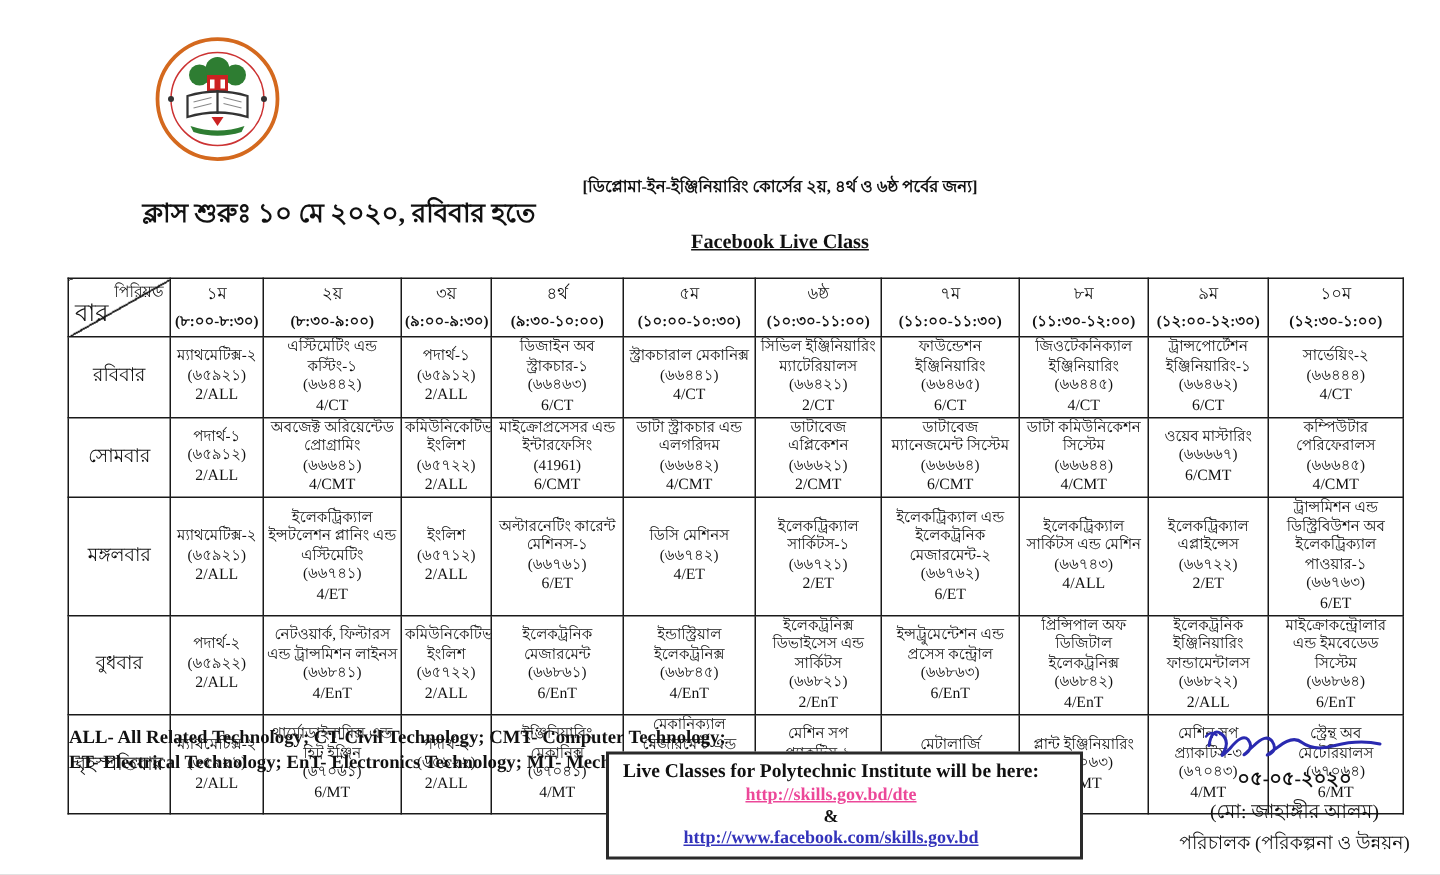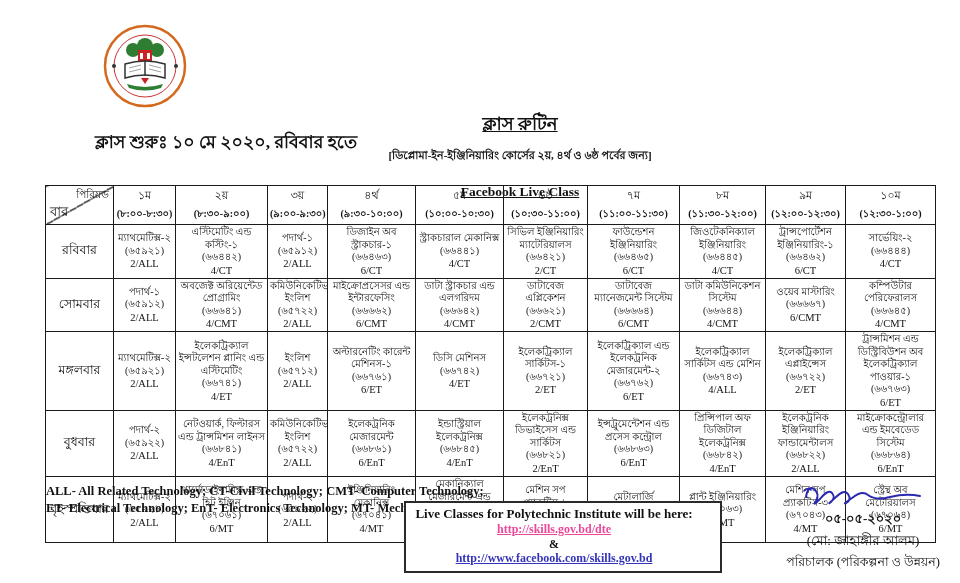--- a/index.html
+++ b/index.html
@@ -19,21 +19,21 @@
   .main-title-wrap { position:absolute; left:355px; top:110px; width:330px; text-align:center; }
   .main-title { font-size:18px; font-weight:bold; text-decoration:underline; }
   .sub-title  { font-size:11px; font-weight:bold; margin-top:6px; }
   .fb-title   { font-size:13.5px; font-weight:bold; text-decoration:underline; margin-top:18px; }
   
   table.routine { position:absolute; left:45px; top:185px; width:890px; border-collapse:collapse; table-layout:fixed; }
   table.routine td, table.routine th { border:1px solid #1a1a1a; text-align:center; vertical-align:middle; padding:1px 2px; overflow:hidden; }
   .corner-cell { position:relative; height:30px; padding:0 !important;
     background:linear-gradient(to bottom right, transparent calc(50% - 0.6px), #1a1a1a calc(50% - 0.6px), #1a1a1a calc(50% + 0.6px), transparent calc(50% + 0.6px)); }
   .corner-top    { position:absolute; top:1px; right:4px; font-size:10.5px; }
-  .corner-bottom { position:absolute; bottom:1px; left:4px; font-size:13px; }
+  .corner-bottom { position:absolute; bottom:1px; left:4px; font-size:16px; }
   .p-label { font-size:11px; font-weight:normal; }
   .p-time  { font-size:10px; }
   td.day-name { font-size:12.5px; }
   td.slot { font-size:10px; line-height:1.25; }
   .slot .code  { font-size:10px; }
   .slot .group { font-size:10.5px; }
   tr.day-row-0 td, tr.day-row-1 td { height:48px; }
   tr.day-row-2 td, tr.day-row-3 td, tr.day-row-4 td { height:55px; }
   
   .legend { position:absolute; left:46px; top:483px; font-size:12.5px; font-weight:bold; line-height:1.35; }
@@ -72,21 +72,20 @@
       <line x1="46" y1="45" x2="58" y2="48" stroke="#888888" stroke-width="0.8"></line>
       <path d="M38 54 L42 60 L46 54 Z" fill="#cc2222"></path>
       <path d="M24 60 Q42 66 60 60 L58 64 Q42 69 26 64 Z" fill="#2e7d32"></path>
     </svg>
   </div>
 
 
 
   <div class="start-note">ক্লাস শুরুঃ ১০ মে ২০২০, রবিবার হতে</div>
   <div class="main-title-wrap">
-    <div class="main-title">ক্লাস রুটিন</div>
     <div class="sub-title">[ডিপ্লোমা-ইন-ইঞ্জিনিয়ারিং কোর্সের ২য়, ৪র্থ ও ৬ষ্ঠ পর্বের জন্য]</div>
     <div class="fb-title">Facebook Live Class</div>
   </div>
 
   <table class="routine">
     <colgroup>
       <col style="width:68px">
         <col style="width:62px">
         <col style="width:92px">
         <col style="width:60px">
@@ -212,21 +211,21 @@
             <div class="code">(৬৬৬৪১)</div>
             <div class="group">4/CMT</div>
           </td>
           <td class="slot">
             <div class="subject">কমিউনিকেটিভ ইংলিশ</div>
             <div class="code">(৬৫৭২২)</div>
             <div class="group">2/ALL</div>
           </td>
           <td class="slot">
             <div class="subject">মাইক্রোপ্রসেসর এন্ড ইন্টারফেসিং</div>
-            <div class="code">(৬৬৬৬২)</div>
+            <div class="code">(41961)</div>
             <div class="group">6/CMT</div>
           </td>
           <td class="slot">
             <div class="subject">ডাটা স্ট্রাকচার এন্ড এলগরিদম</div>
             <div class="code">(৬৬৬৪২)</div>
             <div class="group">4/CMT</div>
           </td>
           <td class="slot">
             <div class="subject">ডাটাবেজ এপ্লিকেশন</div>
             <div class="code">(৬৬৬২১)</div>

